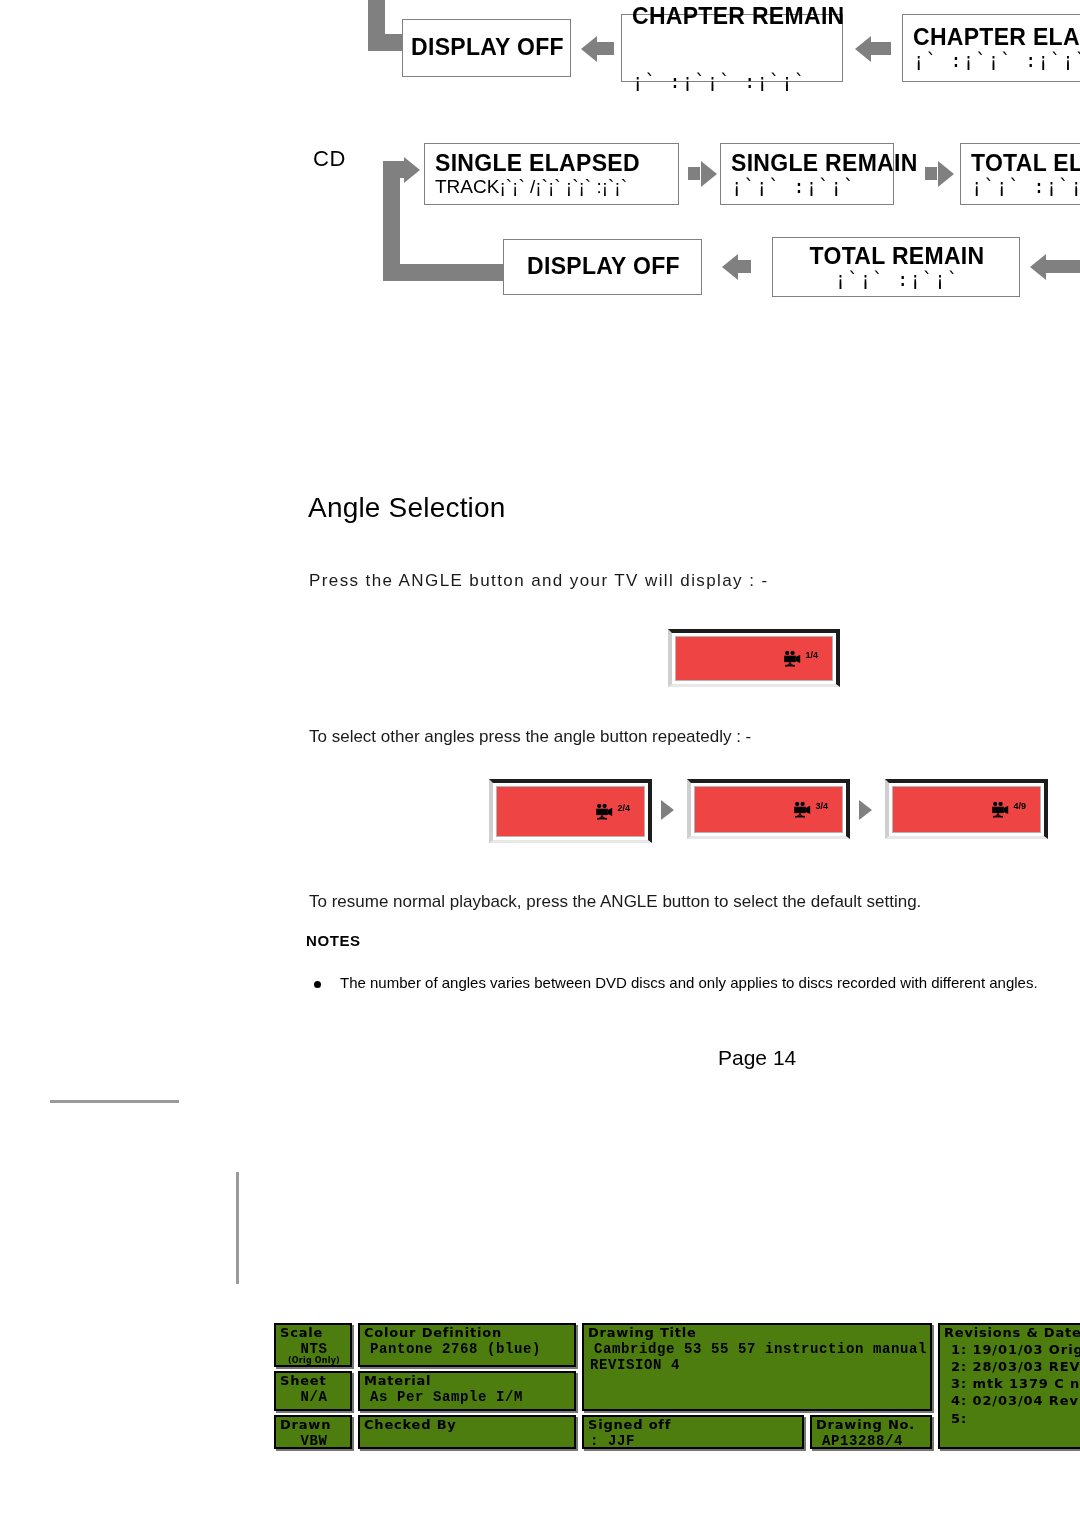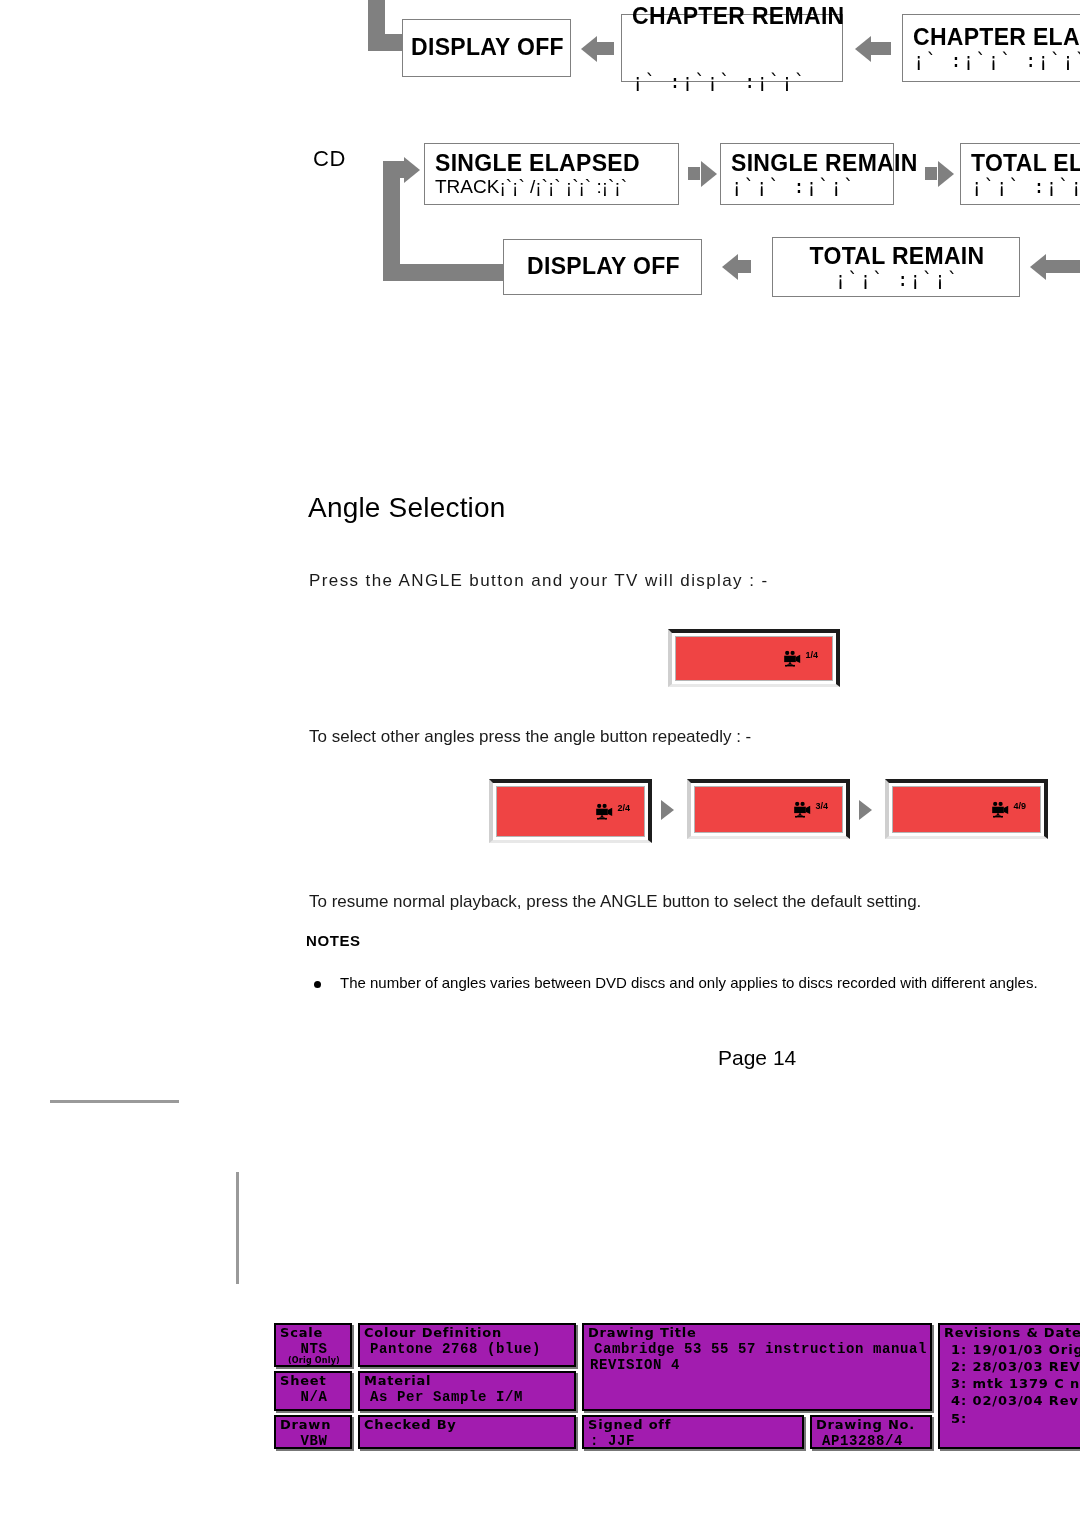--- a/index.html
+++ b/index.html
@@ -186,21 +186,21 @@
     left: 274px;
     top: 1323px;
     width: 806px;
     height: 126px;
     font-family: "DejaVu Sans", sans-serif;
   }
   .tb-cell {
     position: absolute;
     box-sizing: border-box;
     border: 2px solid #000000;
-    background: #a21caf;
+    background: #4d7c0f;
     box-shadow: 2px 2px 0 0 #777;
     padding: 1px 2px 1px 4px;
     overflow: hidden;
   }
   .tb-label {
     font-size: 13px;
     font-weight: bold;
     letter-spacing: 0.8px;
     line-height: 1.15;
     white-space: nowrap;

